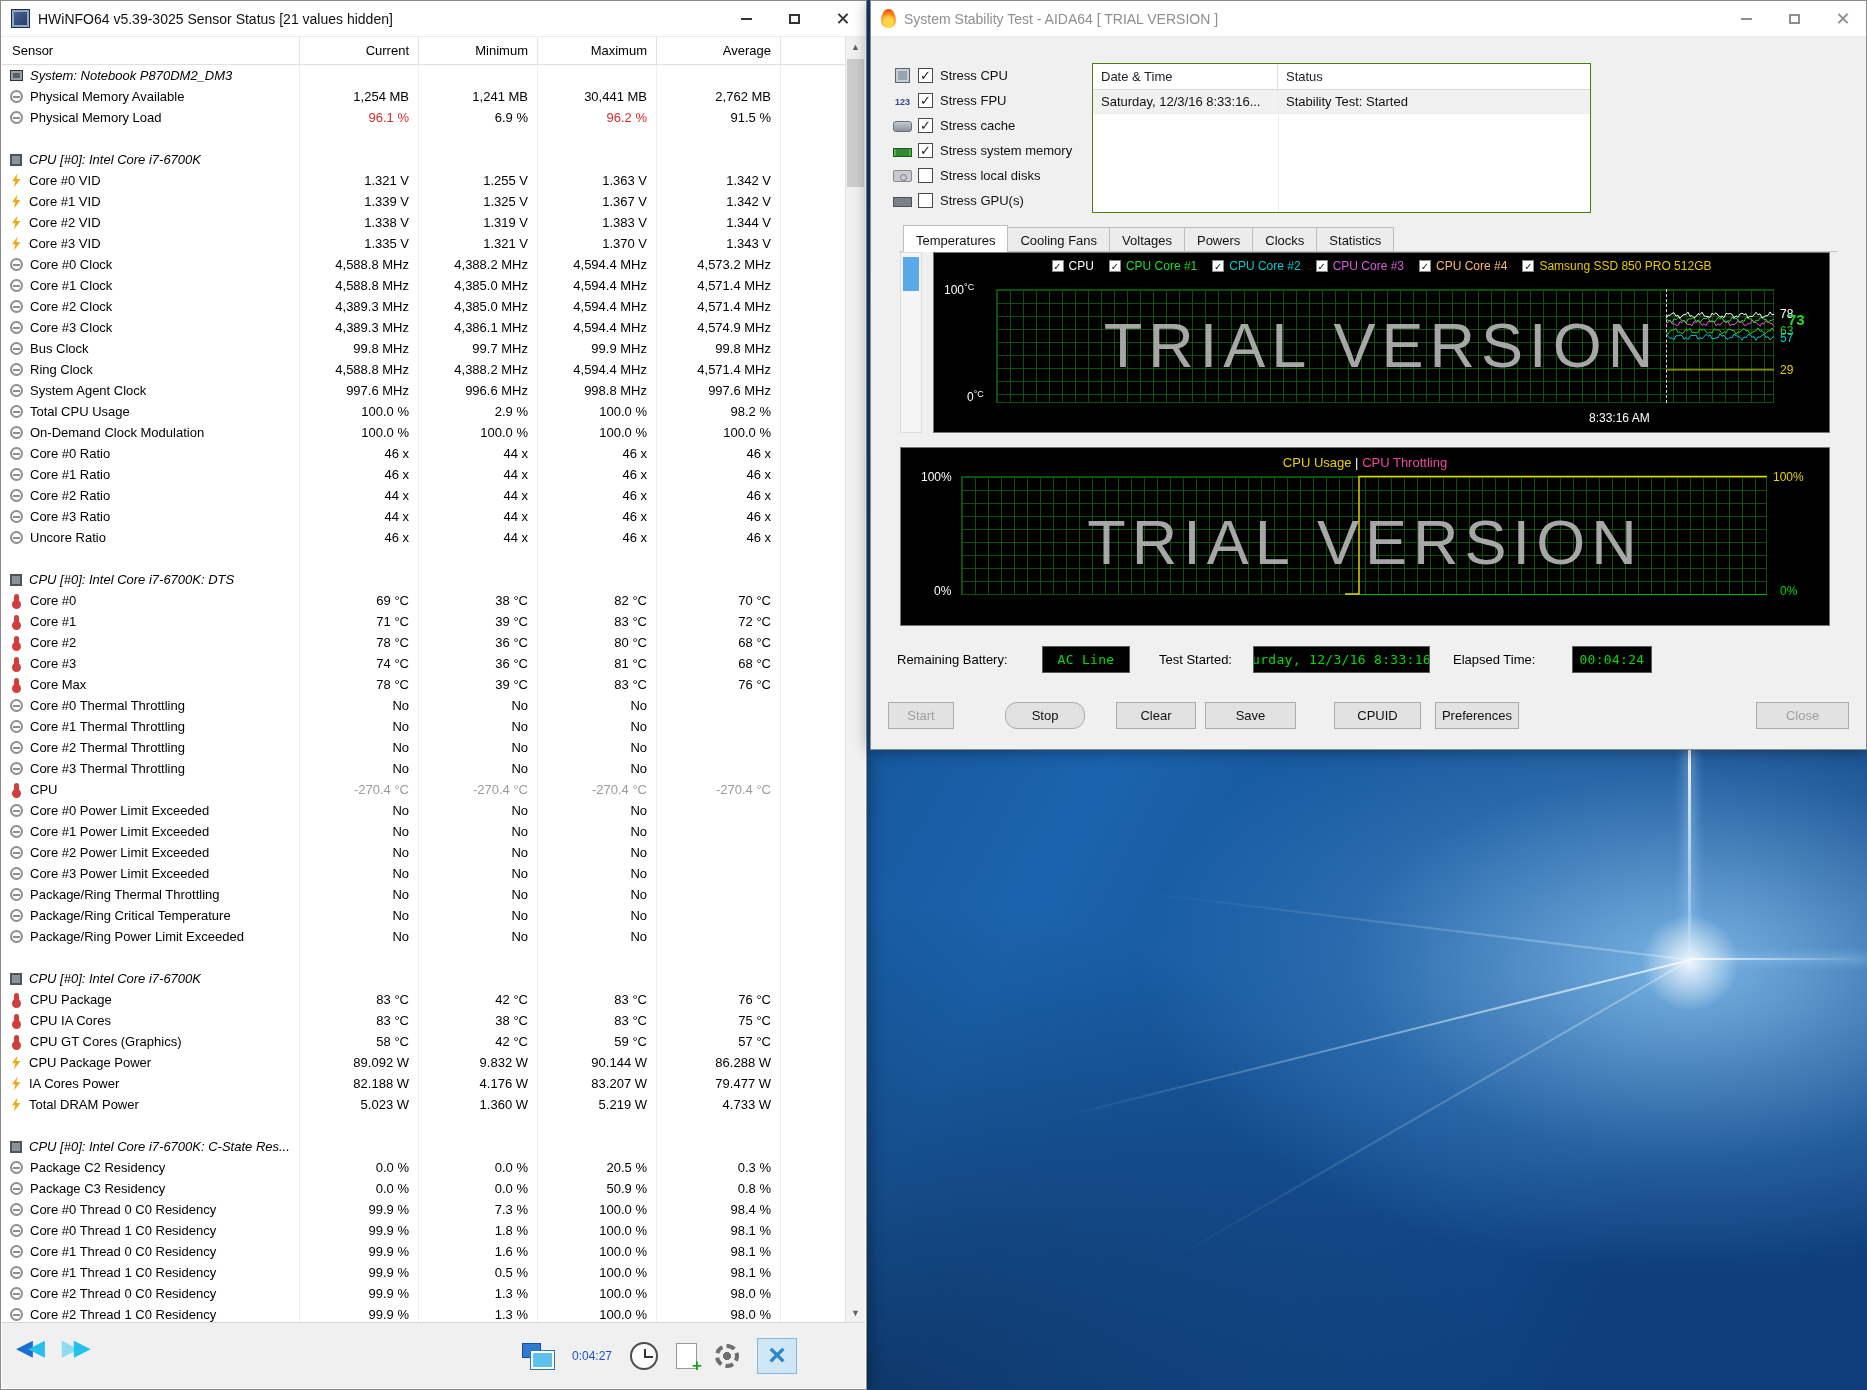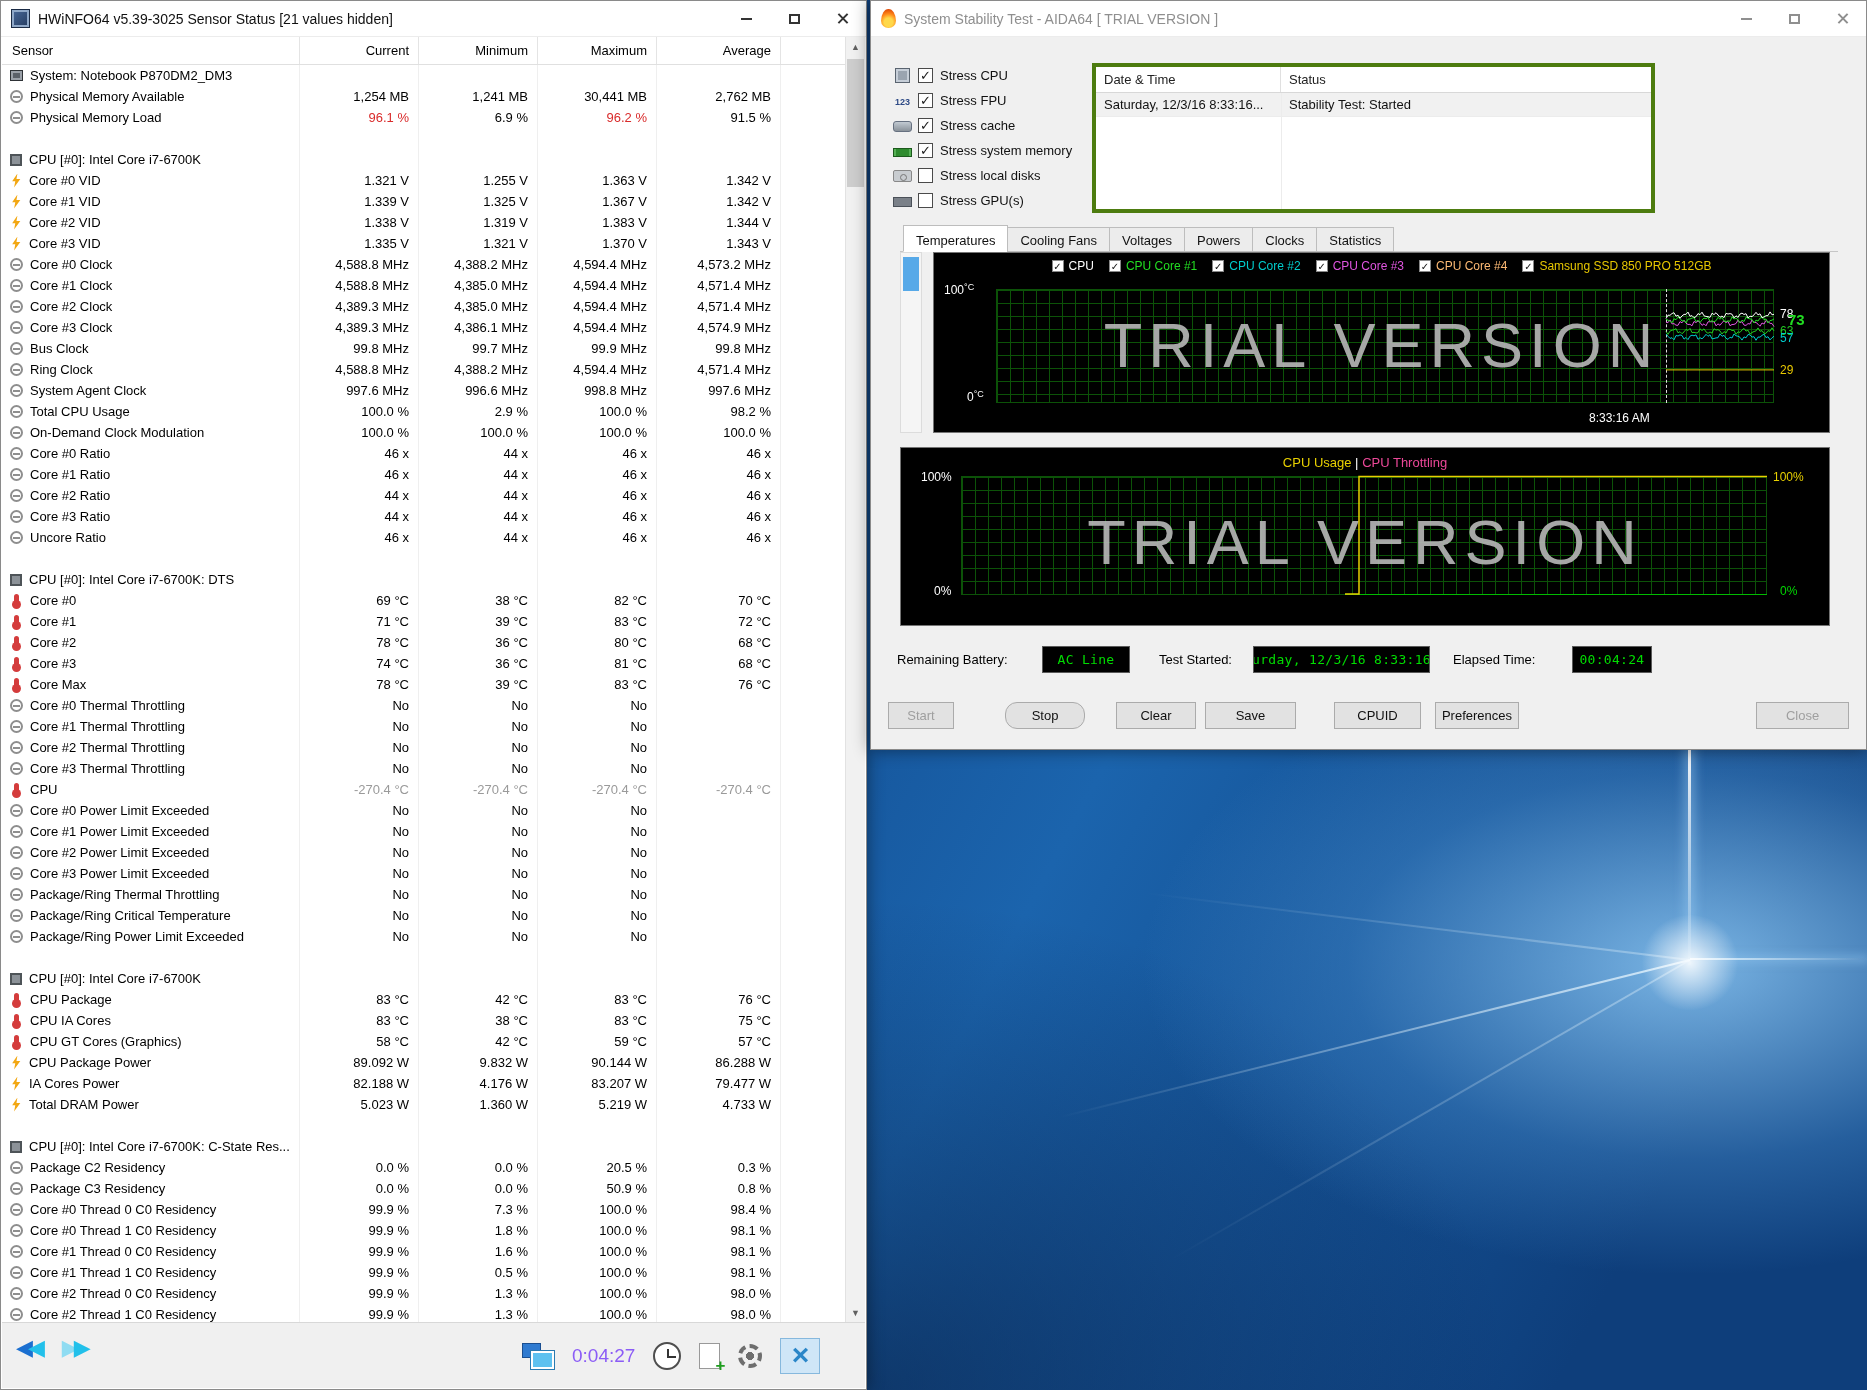--- a/index.html
+++ b/index.html
@@ -45,21 +45,21 @@
     grid-template-columns:298px 119px 119px 119px 124px 1fr;font-size:13px;color:#000;border-bottom:1px solid #e0e0e0;background:#fff;}
   .hw-header .hc{display:flex;align-items:center;justify-content:flex-end;padding-right:9px;border-right:1px solid #e4e4e4;}
   .hw-header .hc.first{justify-content:flex-start;padding-left:10px;}
   .hw-header .hc.fill{border-right:none;}
 
   #sensor-rows{position:absolute;left:1px;top:64px;width:845px;height:1258px;overflow:hidden;background:#fff;}
   .hw-row{display:grid;grid-template-columns:298px 119px 119px 119px 124px 1fr;height:21px;font-size:13px;color:#000;}
   .hw-row .c{display:flex;align-items:center;justify-content:flex-end;padding-right:9px;border-right:1px solid #efefef;overflow:hidden;}
   .hw-row .c.lab{justify-content:flex-start;padding-left:8px;padding-right:2px;}
   .hw-row .c.fill{border-right:none;}
-  .sec-text{color:#000;white-space:nowrap;}
+  .sec-text{font-style:italic;color:#000;white-space:nowrap;}
   .lab-text{white-space:nowrap;}
   .red{color:#d92b2b;}
   .gray{color:#9a9a9a;}
 
   .ic{display:inline-block;flex:none;margin-right:7px;}
   .ic-sys{width:13px;height:11px;background:#5a6068;border:1px solid #2e3236;box-shadow:inset 0 0 0 2px #9aa0a8;}
   .ic-chip{width:12px;height:12px;background:#8c9298;border:2px solid #4e5458;}
   .ic-min{width:13px;height:13px;border:2px solid #8e8e8e;border-radius:50%;position:relative;}
   .ic-min::after{content:"";position:absolute;left:1px;top:3.5px;width:7px;height:2px;background:#8e8e8e;}
   .ic-bolt{width:12px;height:14px;background:#f2a712;clip-path:polygon(62% 0,18% 56%,44% 56%,34% 100%,86% 40%,54% 40%);}
@@ -72,21 +72,21 @@
   .hw-thumb{position:absolute;left:1px;right:1px;top:22px;height:128px;background:#cdcdcd;}
 
   .hw-toolbar{position:absolute;left:1px;right:1px;bottom:1px;height:66px;background:#f0f0f0;border-top:1px solid #d8d8d8;}
   .tb-arrows{position:absolute;left:14px;top:14px;display:flex;gap:22px;align-items:center;}
   .tb-arrowbtn{font-size:22px;letter-spacing:-5px;line-height:1;cursor:default;}
   .a-blue{color:#1b6fd0;} .a-cyan{color:#22c0ea;} .a-lcyan{color:#8fdcf2;}
   .tb-right{position:absolute;left:520px;top:0;height:66px;display:flex;align-items:center;gap:18px;}
   .ic-monitors{width:32px;height:26px;position:relative;}
   .ic-monitors::before{content:"";position:absolute;left:0;top:0;width:17px;height:13px;background:#2f7ad0;border:1px solid #1a4e90;}
   .ic-monitors::after{content:"";position:absolute;right:0;bottom:0;width:19px;height:14px;background:#5ec1ef;border:2px solid #fff;box-shadow:0 0 0 1px #2a7ab0;}
-  .tb-time{font-size:19px;color:#8b5cf6;}
+  .tb-time{font-size:12px;color:#1d4ed8;}
   .ic-clockface{width:28px;height:28px;border:2px solid #4e4e4e;border-radius:50%;background:#fff;position:relative;}
   .ic-clockface::before{content:"";position:absolute;left:12px;top:5px;width:2px;height:9px;background:#333;}
   .ic-clockface::after{content:"";position:absolute;left:13px;top:12px;width:8px;height:2px;background:#333;}
   .ic-docplus{width:21px;height:26px;background:#fff;border:1px solid #999;position:relative;}
   .ic-docplus::after{content:"+";position:absolute;right:-6px;bottom:-8px;color:#1f9e1f;font-size:17px;font-weight:700;}
   .ic-gear{width:24px;height:24px;border-radius:50%;border:4px dashed #6e6e6e;background:radial-gradient(circle,#6e6e6e 0 4px,transparent 4px);}
   .tb-x{width:40px;height:36px;background:#cfe6f7;border:1px solid #86b8dd;display:flex;align-items:center;justify-content:center;}
   .tb-x .x{font-size:30px;font-weight:700;color:#2a86c8;line-height:1;margin-top:-3px;}
 
   
@@ -101,21 +101,21 @@
   .sic-cpu{background:#9aa4b0;border:1px solid #5a6470;box-shadow:inset 0 0 0 2px #c6ced8;width:15px;margin-left:2px;margin-right:8px;}
   .sic-fpu{text-align:center;}
   .sic-fpu::before{content:"123";font-size:9px;font-weight:700;color:#2e4a86;line-height:15px;}
   .sic-cache{background:linear-gradient(#c2cad2,#8a929a);border:1px solid #667080;border-radius:3px;height:11px;margin-top:2px;}
   .sic-memory{background:#2e8b2e;border:1px solid #1c5a1c;height:9px;margin-top:3px;box-shadow:inset 2px 0 0 #55b055, inset -2px 0 0 #55b055;}
   .sic-disks{background:#c8ccd0;border:1px solid #888;border-radius:2px;height:12px;}
   .sic-disks::after{content:"";position:absolute;left:6px;top:3px;width:5px;height:5px;border-radius:50%;border:1px solid #777;}
   .sic-gpu{background:#7a8088;border:1px solid #4a5058;height:10px;margin-top:2px;}
   .cb{width:15px;height:15px;background:#fff;border:1px solid #4a4a4a;font-size:13px;line-height:13px;text-align:center;color:#1a1a1a;margin-right:7px;flex:none;}
 
-  .log-table{position:absolute;left:221px;top:62px;width:563px;height:150px;background:#fff;border:4px solid #4d7c0f;}
+  .log-table{position:absolute;left:221px;top:62px;width:499px;height:150px;background:#fff;border:1px solid #4d7c0f;}
   .log-head{display:flex;height:26px;border-bottom:1px solid #d8d8d8;font-size:13px;color:#222;}
   .log-head .lh{display:flex;align-items:center;padding-left:8px;border-right:1px solid #e0e0e0;}
   .log-head .c1{width:185px;} .log-head .c2{flex:1;border-right:none;}
   .log-row{display:flex;height:24px;font-size:13px;color:#111;background:#f1f1f1;border-bottom:1px solid #ececec;justify-content:flex-end;}
   .log-row .lc{display:flex;align-items:center;padding-left:8px;overflow:hidden;white-space:nowrap;}
   .log-row .c1{width:185px;} .log-row .c2{flex:1;}
   .log-vline{position:absolute;left:185px;top:26px;bottom:0;width:1px;background:#ececec;}
 
   #aida-tabs{position:absolute;left:32px;top:226px;display:flex;z-index:2;}
   .tab{height:25px;padding:5px 12px 0 12px;font-size:13px;color:#111;background:#ececec;border:1px solid #bdbdbd;margin-right:-1px;}

